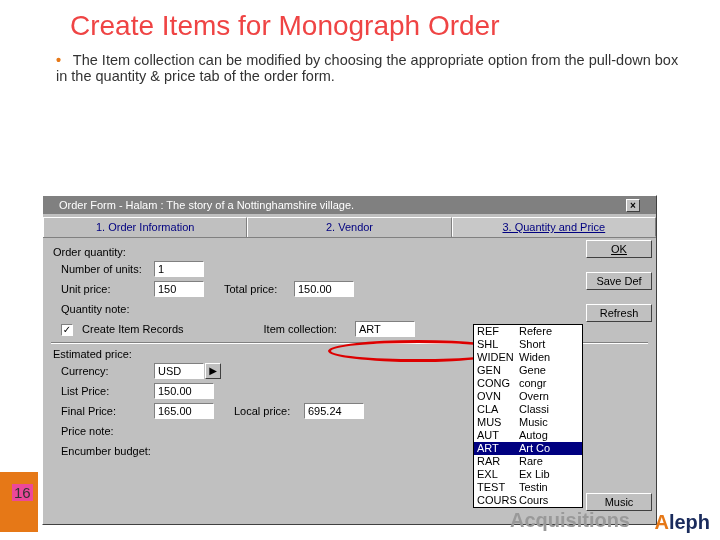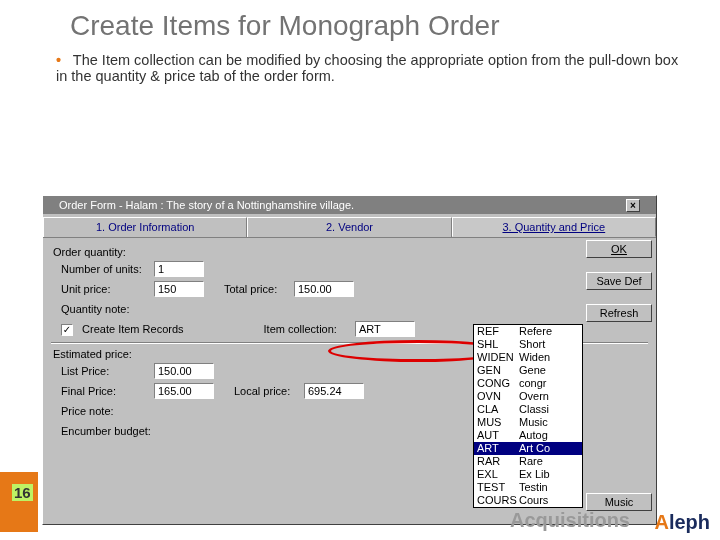--- a/index.html
+++ b/index.html
@@ -7,21 +7,21 @@
     margin: 0;
     width: 720px;
     height: 540px;
     font-family: Verdana, Arial, sans-serif;
     background: #fff;
     position: relative;
     overflow: hidden;
   }
   .slide-title {
     font-size: 28px;
-    color: #737373;
+    color: #ef4444;
     padding: 10px 0 4px 70px;
     font-weight: normal;
     font-family: Verdana, sans-serif;
   }
   .bullet-wrap {
     padding: 6px 30px 10px 56px;
     font-size: 14.5px;
     color: #333;
   }
   .bullet-wrap .dot {
@@ -35,23 +35,22 @@
     left: 0; top: 472px;
     width: 38px; height: 60px;
     background: #e67817;
   }
   .page-num {
     position: absolute;
     left: 12px; top: 484px;
     font-size: 15px;
     color: #333;
     z-index: 3;
-    background: #bef264;
+    background: #ec4899;
     padding: 0 2px;
-    font-weight: bold;
   }
   .footer-text {
     position: absolute;
     right: 90px; bottom: 8px;
     font-size: 20px;
     font-weight: bold;
     color: #999;
   }
   .logo {
     position: absolute;
@@ -267,20 +266,25 @@
       <span style="width:80px"></span>
       <span>Item collection:</span>
       <span style="width:18px"></span>
       <span class="inp w60">ART</span>
     </div>
 
     <div class="hr"></div>
 
     <div class="section-label">Estimated price:</div>
     <div class="row">
+      <span class="lbl">Currency:</span>
+      <span class="inp w50">USD</span>
+      <span class="arrowbtn">▶</span>
+    </div>
+    <div class="row">
       <span class="lbl">List Price:</span>
       <span class="inp w60">150.00</span>
     </div>
     <div class="row">
       <span class="lbl">Final Price:</span>
       <span class="inp w60">165.00</span>
       <span class="lbl2">Local price:</span>
       <span class="inp w60">695.24</span>
     </div>
     <div class="row">

